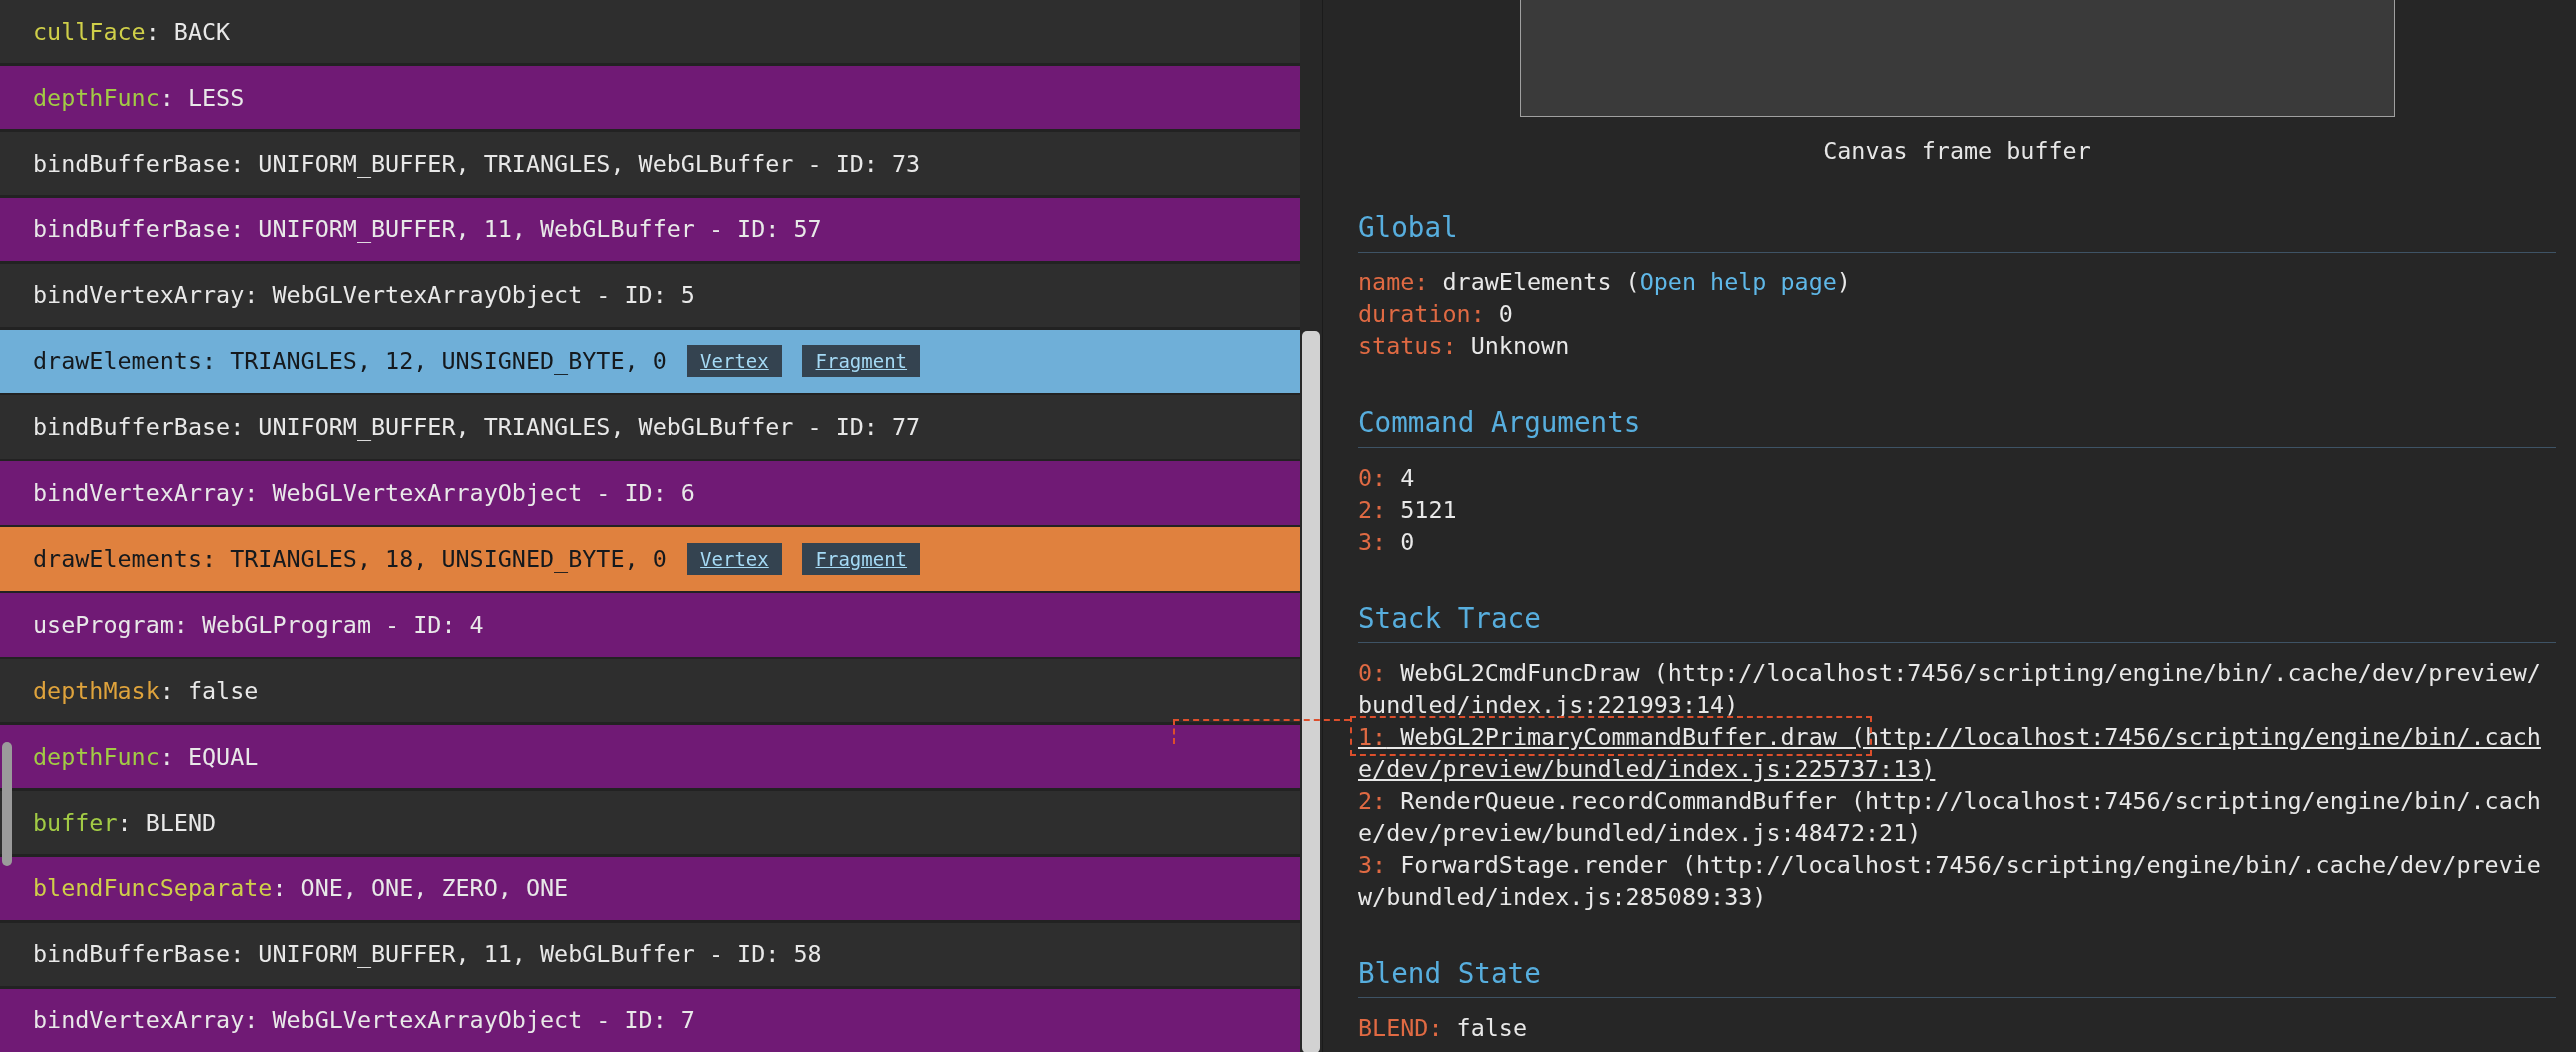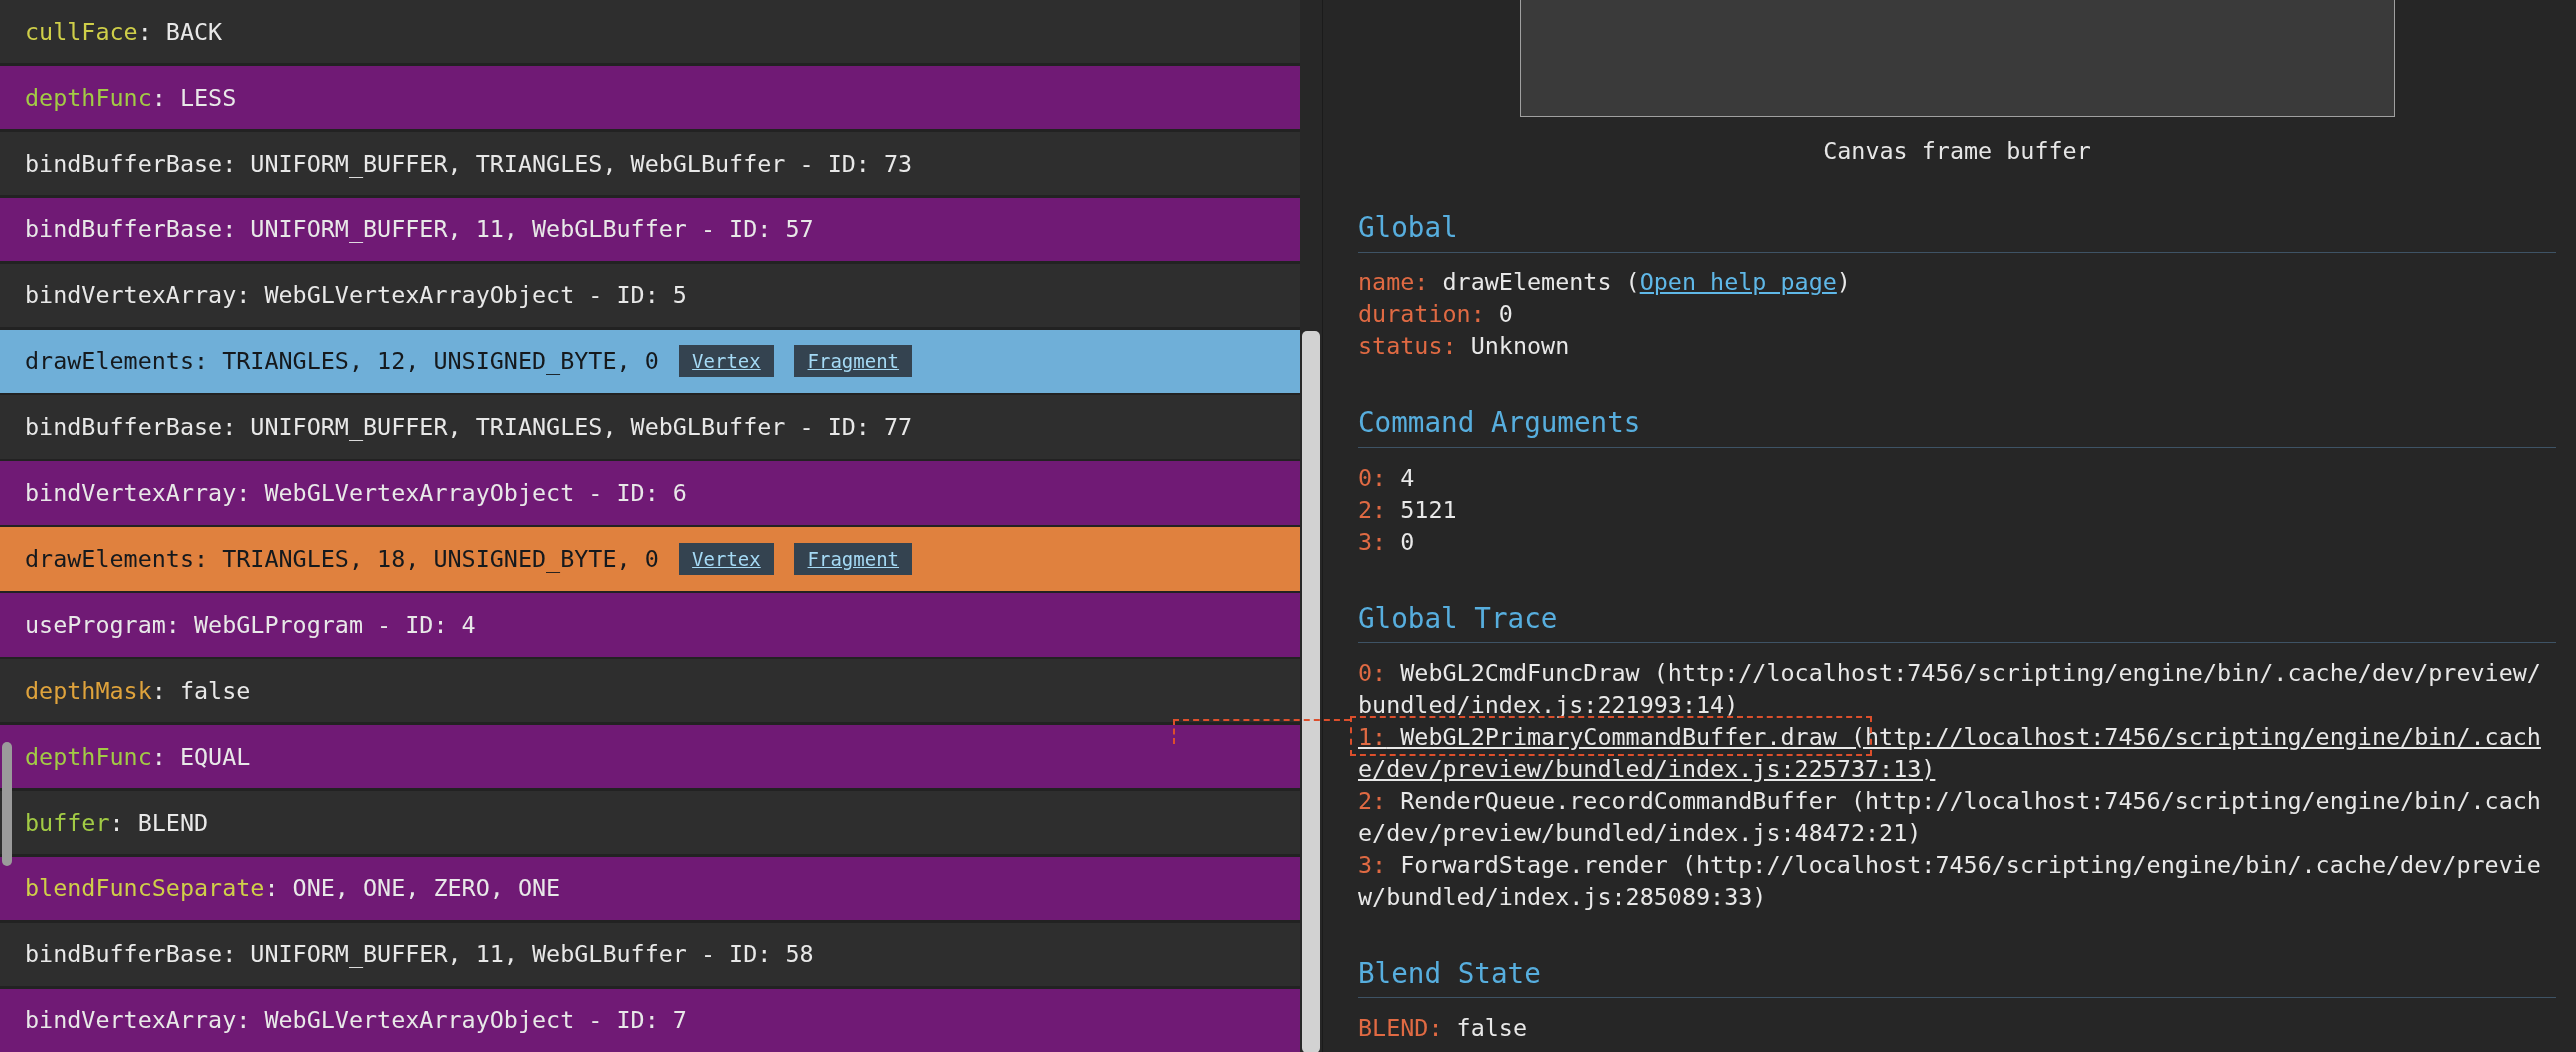--- a/index.html
+++ b/index.html
@@ -10,21 +10,21 @@
   }
 
   
   .left-panel {
     position:absolute; left:0; top:0; width:1300px; height:1052px;
     background:#222; display:flex; flex-direction:column; gap:2.5px;
   }
   .cmd-row {
     flex:1; min-height:0; background:#2e2e2e; color:#e8e8e8;
     font-size:23.4px; display:flex; align-items:center;
-    padding-left:25px; white-space:nowrap; overflow:hidden;
+    padding-left:33px; white-space:nowrap; overflow:hidden;
   }
   .cmd-row.alt { background:#701a75; }
   .cmd-row.sel-blue  { background:#6fafd8; color:#15191d; }
   .cmd-row.sel-orange{ background:#e0813e; color:#15191d; }
   .cmd-name { }
   .shader-btn {
     margin-left:20px; background:#344350; color:#a5daf5;
     text-decoration:underline; padding:5px 13.4px; font-size:19px;
     display:inline-block; cursor:pointer;
   }
@@ -59,21 +59,21 @@
   }
   .section { margin-top:43px; }
   .section-title { color:#57aede; font-size:27.6px; line-height:35px; }
   .rule { border-top:1.7px solid #3e5365; margin:6.7px 0 13.4px 0; width:1198px; }
   .section-body { width:1186px; }
   .line {
     font-size:23.4px; line-height:32px; color:#e8e8e8;
     word-break:break-all;
   }
   .line .label { color:#e06a43; }
-  .link { color:#5fb8e8; text-decoration:underline; cursor:pointer; }
+  .link { color:#5fb8e8; cursor:pointer; }
 
   
   .line.annotated { position:relative; z-index:30;text-decoration:underline; }
   .annotation-box {
     position:absolute; left:-8.4px; top:-5px; width:522px; height:40px;
     border:2.5px dashed #dc4f2c; pointer-events:none;
   }
   .annotation-connector {
     position:absolute; left:-185px; top:-1.7px; width:177px; height:0;
     border-top:2.5px dashed #dc4f2c; pointer-events:none;
@@ -179,21 +179,21 @@
       <div class="section">
         <div class="section-title">Command Arguments</div>
         <div class="rule"></div>
         <div class="section-body">
           <div class="line"><span class="label">0:</span><span> 4</span></div>
           <div class="line"><span class="label">2:</span><span> 5121</span></div>
           <div class="line"><span class="label">3:</span><span> 0</span></div>
         </div>
       </div>
       <div class="section">
-        <div class="section-title">Global Trace</div>
+        <div class="section-title">Stack Trace</div>
         <div class="rule"></div>
         <div class="section-body">
           <div class="line"><span class="label">0:</span><span> WebGL2CmdFuncDraw (http://localhost:7456/scripting/engine/bin/.cache/dev/preview/bundled/index.js:221993:14)</span></div>
           <div class="line annotated"><span class="label">1:</span><span> WebGL2PrimaryCommandBuffer.draw (http://localhost:7456/scripting/engine/bin/.cache/dev/preview/bundled/index.js:225737:13)</span><div class="annotation-box"></div><div class="annotation-connector"></div><div class="annotation-stub"></div></div>
           <div class="line"><span class="label">2:</span><span> RenderQueue.recordCommandBuffer (http://localhost:7456/scripting/engine/bin/.cache/dev/preview/bundled/index.js:48472:21)</span></div>
           <div class="line"><span class="label">3:</span><span> ForwardStage.render (http://localhost:7456/scripting/engine/bin/.cache/dev/preview/bundled/index.js:285089:33)</span></div>
         </div>
       </div>
       <div class="section">
         <div class="section-title">Blend State</div>

